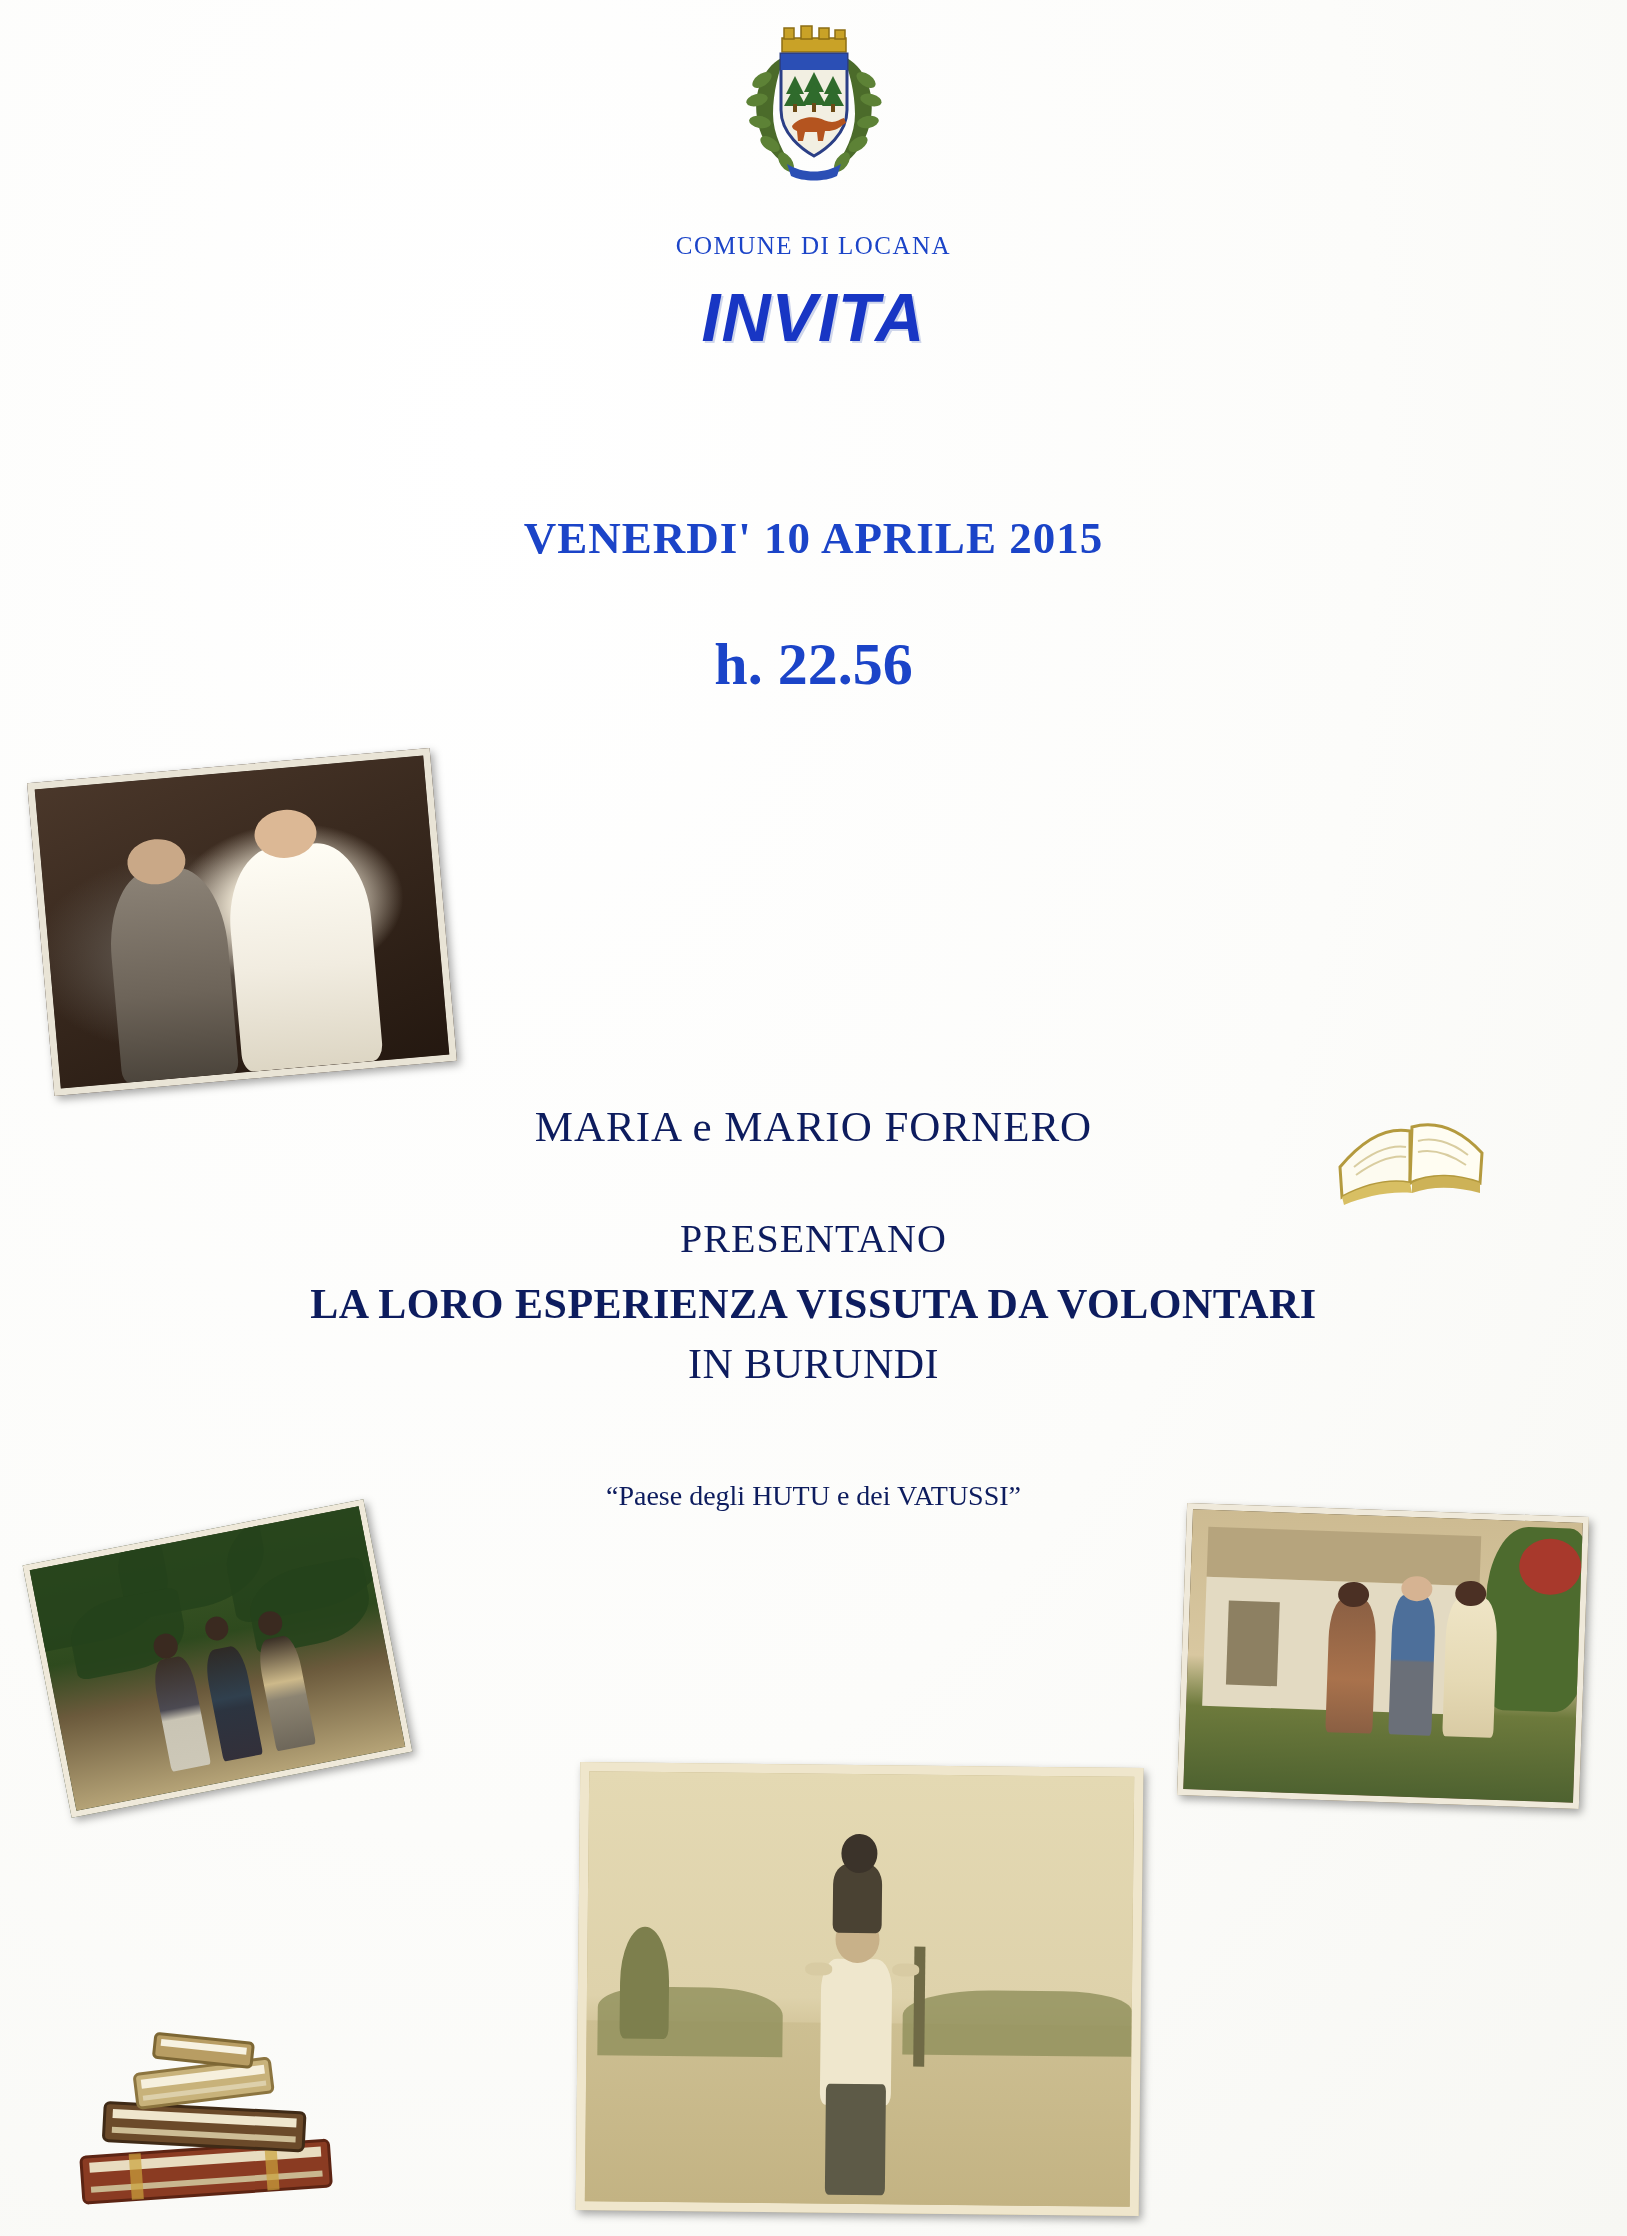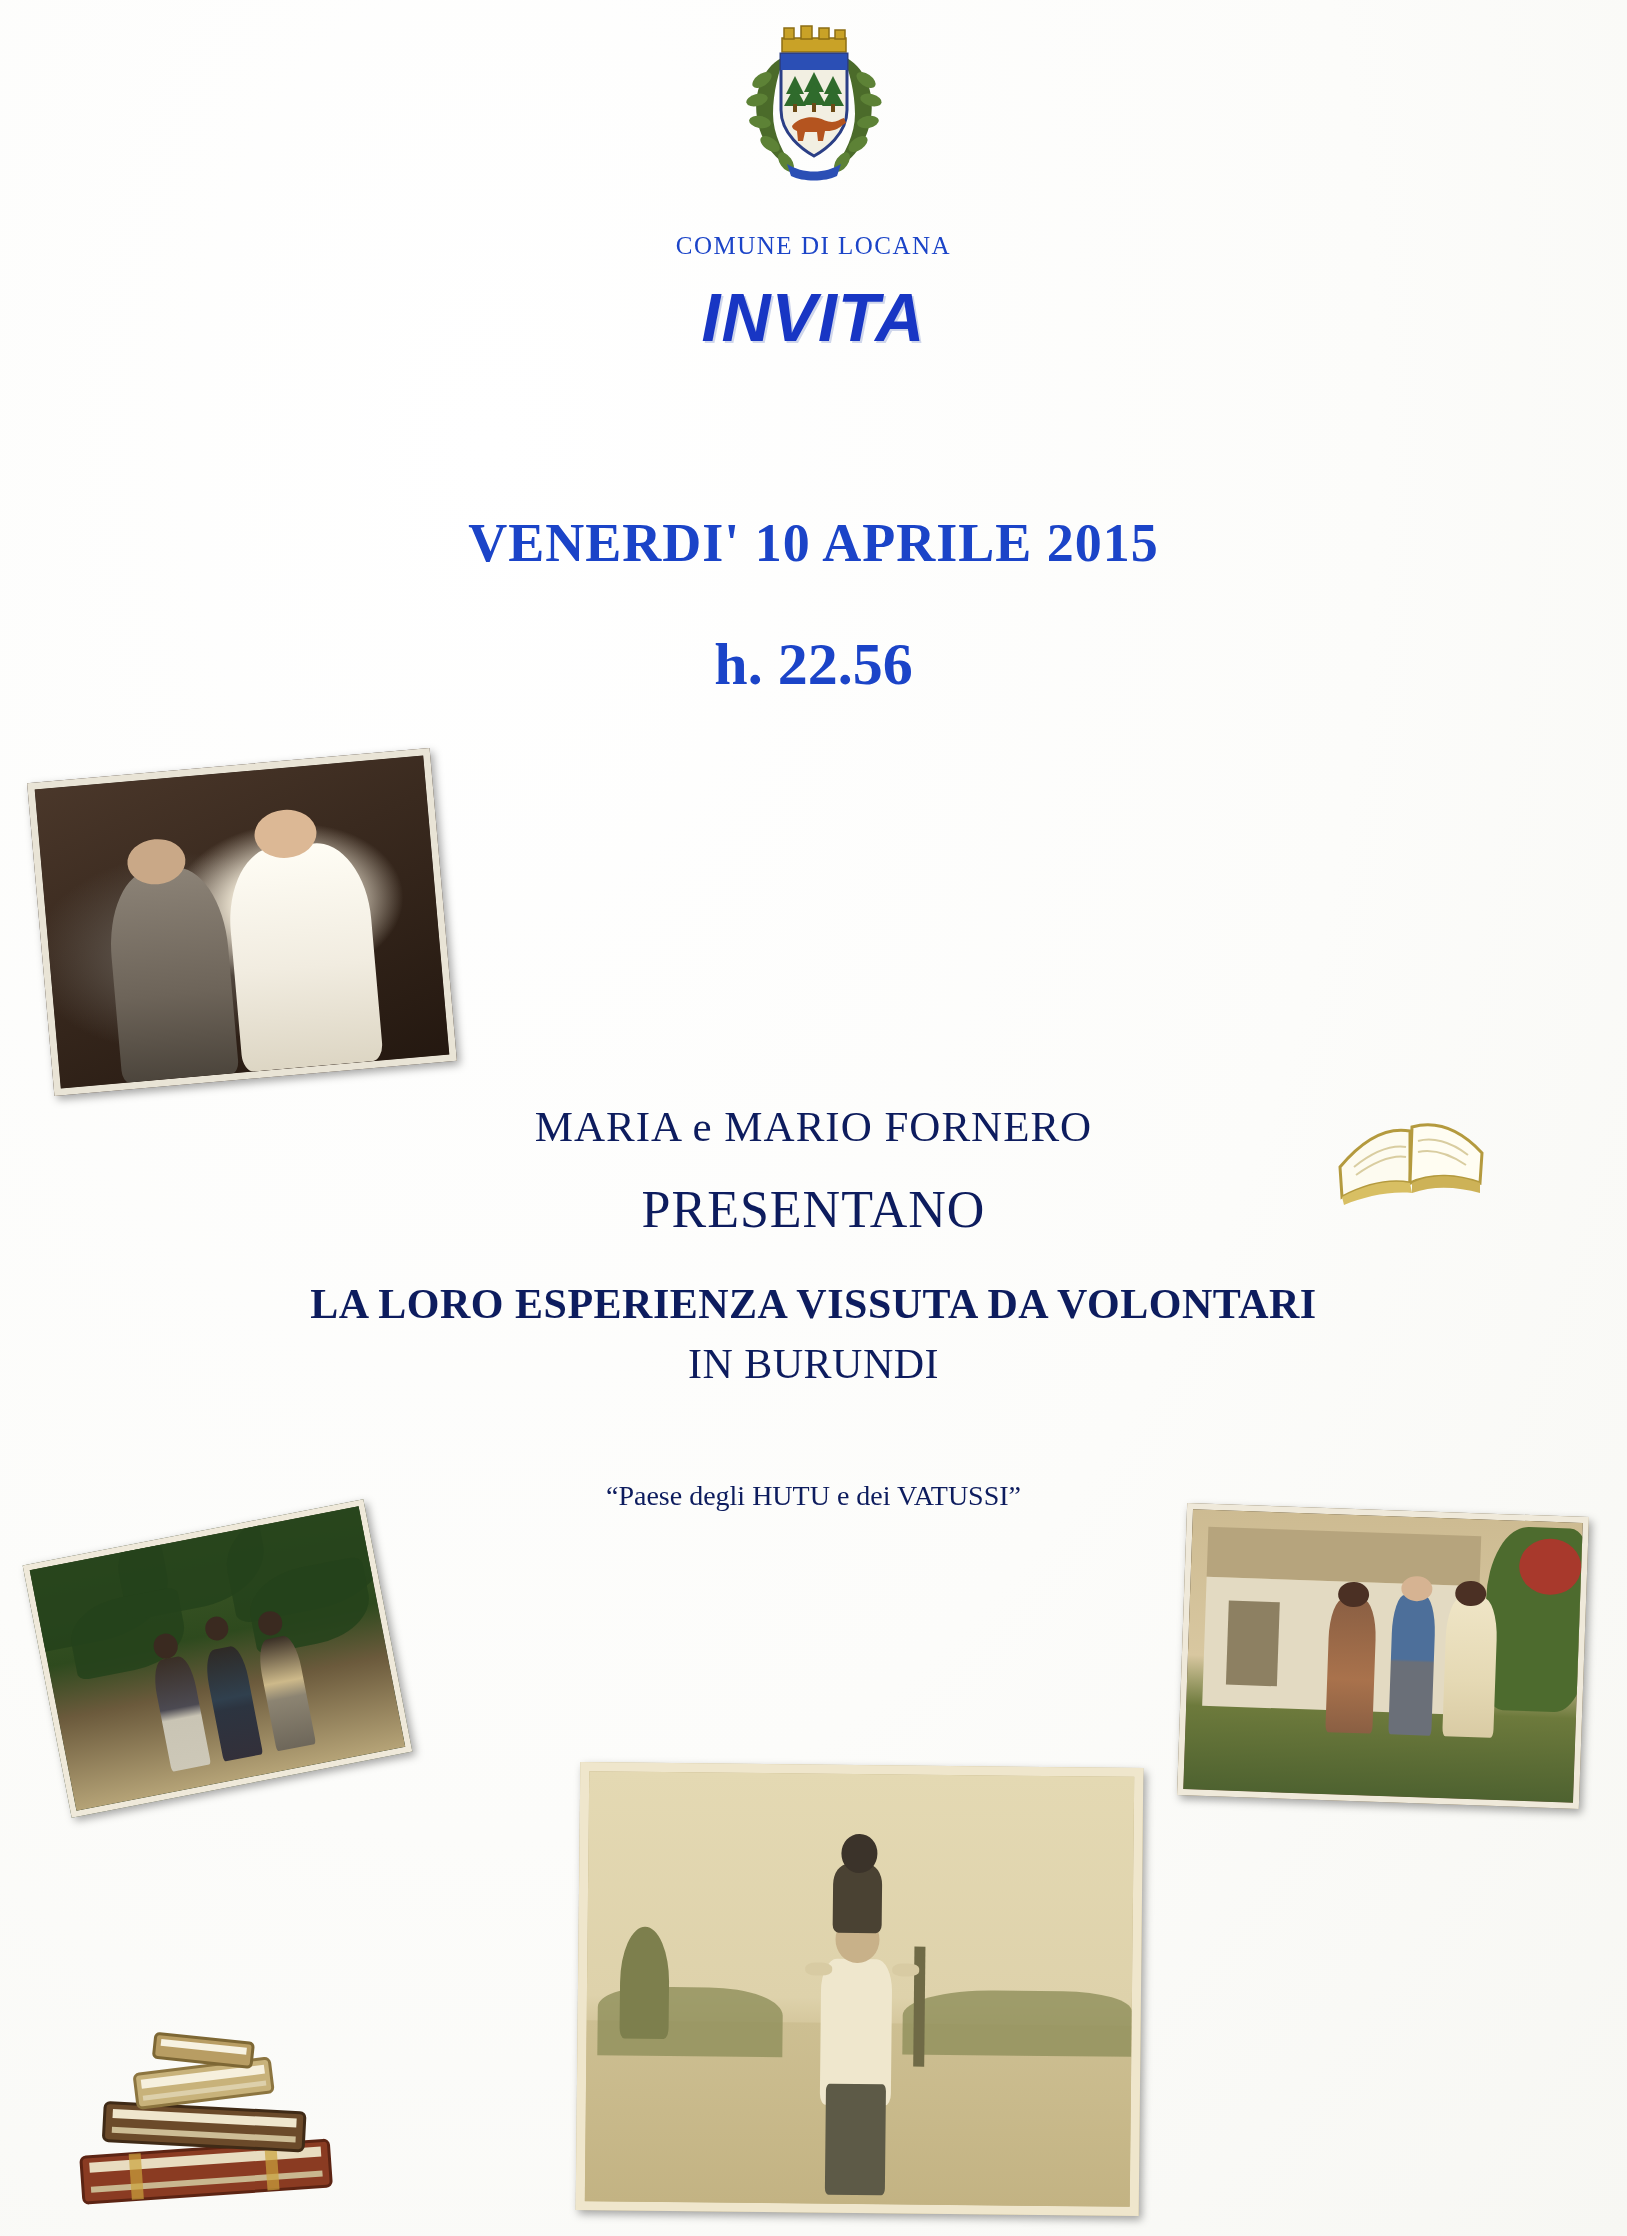--- a/index.html
+++ b/index.html
@@ -61,21 +61,21 @@
   .popolazione {
     top: 418px;
     font-weight: bold;
     font-size: 35px;
     letter-spacing: 1px;
     color: #0d1c5e;
   }
   .date-line {
     top: 512px;
     font-weight: bold;
-    font-size: 54px;
+    font-size: 45px;
     letter-spacing: 1px;
     color: #1b44c8;
   }
   .time-line {
     top: 630px;
     font-weight: bold;
     font-size: 60px;
     color: #1b44c8;
   }
   .sala {
@@ -87,22 +87,22 @@
     letter-spacing: 0.5px;
   }
 
   .names {
     top: 1102px;
     font-size: 43px;
     color: #0d1c5e;
     letter-spacing: 1px;
   }
   .presentano {
-    top: 1180px;
-    font-size: 52px;
+    top: 1215px;
+    font-size: 40px;
     color: #0d1c5e;
     letter-spacing: 1px;
   }
   .exp1 {
     top: 1280px;
     font-size: 42px;
     color: #0d1c5e;
     letter-spacing: 0.5px;
     font-weight: bold;
   }

